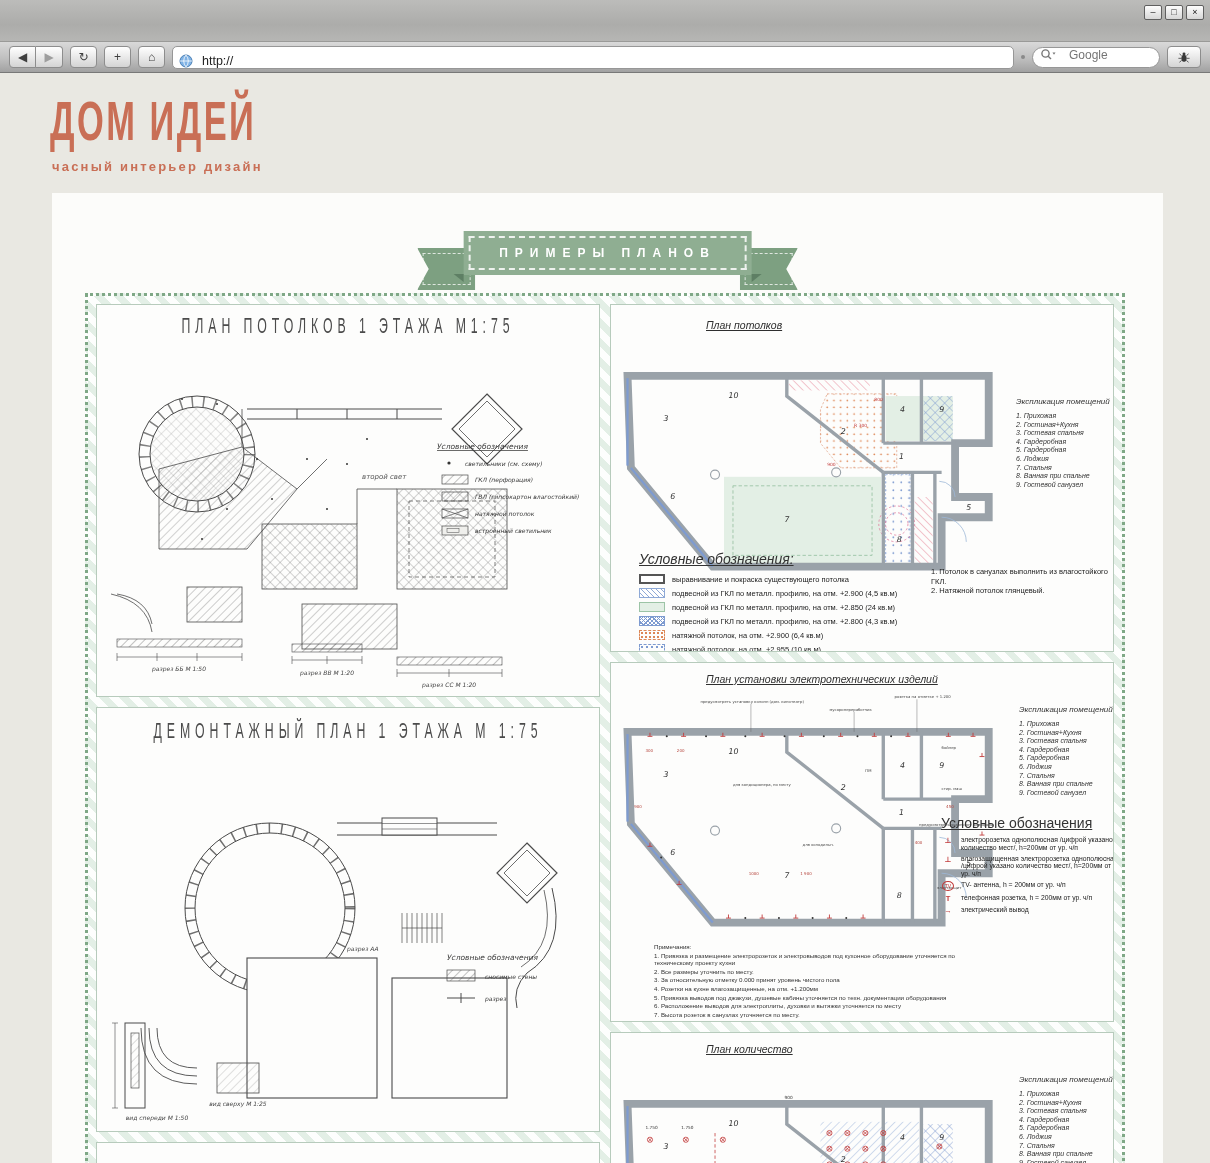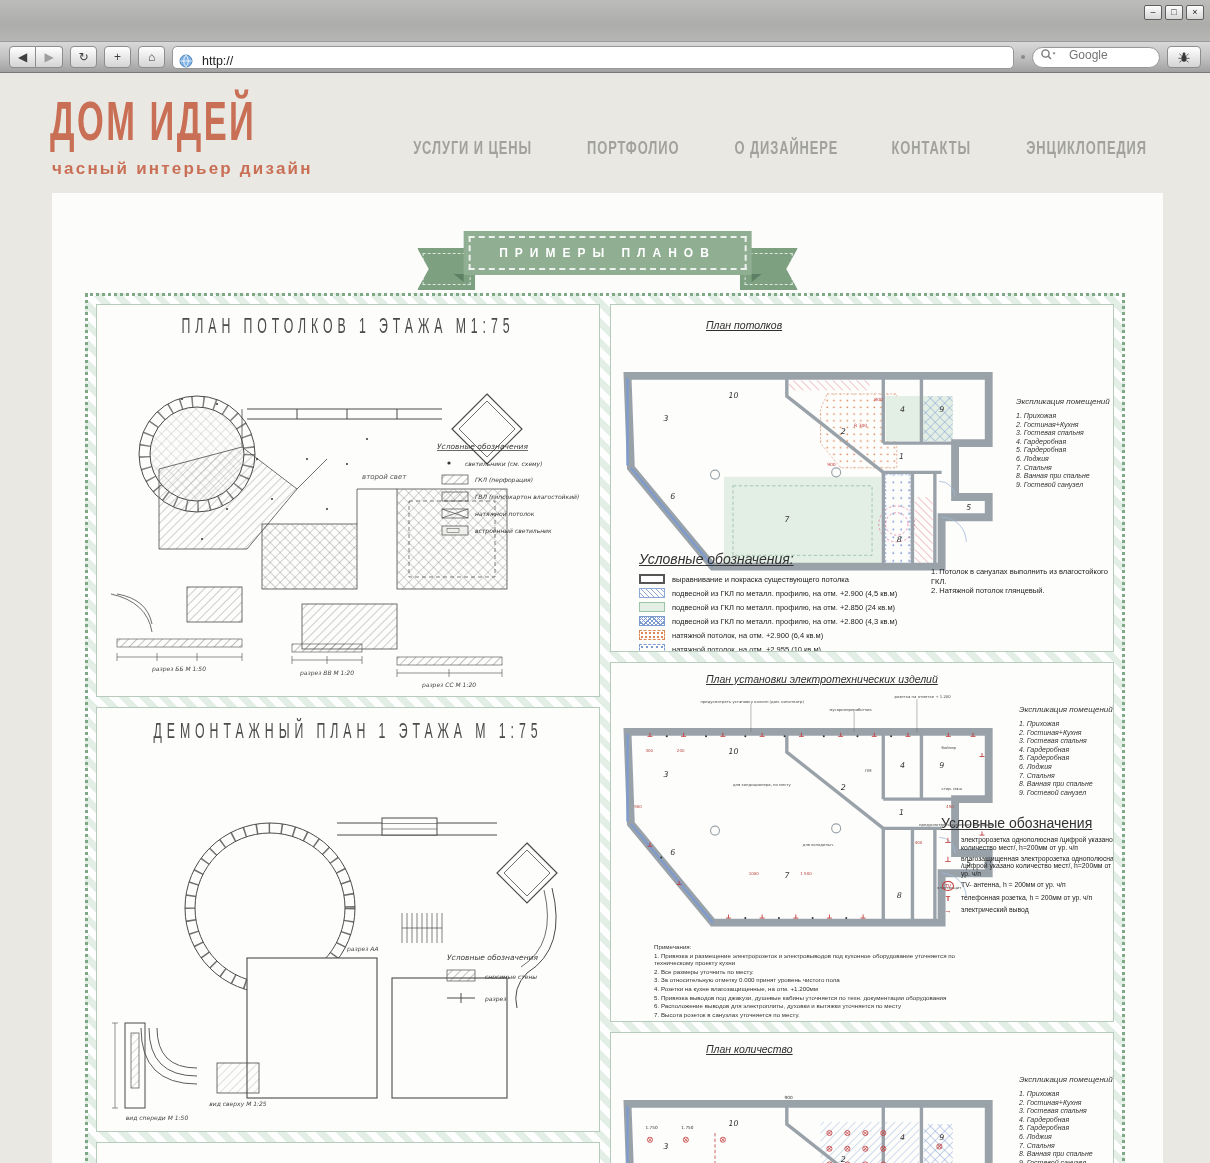--- a/index.html
+++ b/index.html
@@ -19,21 +19,21 @@
   .urlfield input{border:none;outline:none;flex:1;font-size:12.5px;color:#222;background:transparent;font-family:inherit;}
   .divdot{width:4px;height:4px;border-radius:50%;background:#8a8a8a;flex:0 0 auto;}
   .searchfield{width:128px;height:21px;background:#fff;border:1px solid #979797;border-radius:11px;display:flex;align-items:flex-start;gap:12px;padding:0 7px;flex:0 0 auto;}
   .searchfield input{border:none;outline:none;width:72px;font-size:12px;color:#9a9a9a;background:transparent;font-family:inherit;}
   .bugbtn{width:34px;flex:0 0 auto;}
 
   
   .page{position:relative;height:1090px;background:#e9e8e2;overflow:hidden;}
   .logo{position:absolute;left:50px;top:18px;color:#c96f56;cursor:pointer;}
   .logo-title{font-size:42px;font-weight:bold;letter-spacing:3px;transform:scale(.82,1.3);transform-origin:left top;white-space:nowrap;}
-  .logo-sub{position:absolute;left:2px;top:68px;font-size:17px;font-weight:bold;letter-spacing:2.2px;white-space:nowrap;}
+  .logo-sub{position:absolute;left:2px;top:68px;font-size:13px;font-weight:bold;letter-spacing:2.2px;white-space:nowrap;}
   .nav{position:absolute;top:66px;right:58px;display:flex;gap:46px;}
   .nav-item{color:#a1a19e;font-weight:bold;font-size:14px;letter-spacing:1px;transform:scale(.92,1.35);white-space:nowrap;cursor:pointer;}
 
   .content-card{position:absolute;left:52px;top:120px;width:1111px;height:972px;background:#fcfcfa;}
 
   
   .ribbon{position:absolute;left:50%;top:38px;transform:translateX(-50%);}
   .ribbon-tail{position:absolute;top:17px;width:58px;height:42px;background:#7da081;}
   .ribbon-tail.t-left{left:-46px;clip-path:polygon(0 0,100% 0,100% 100%,0 100%,20% 50%);}
   .ribbon-tail.t-right{right:-46px;clip-path:polygon(0 0,100% 0,80% 50%,100% 100%,0 100%);}
@@ -177,27 +177,20 @@
     </button>
   </div>
 
   <div class="page">
 
     <div class="logo">
       <div class="logo-title">ДОМ ИДЕЙ</div>
       <div class="logo-sub">часный интерьер дизайн</div>
     </div>
 
-    <div class="nav">
-      <div class="nav-item">УСЛУГИ И ЦЕНЫ</div>
-      <div class="nav-item">ПОРТФОЛИО</div>
-      <div class="nav-item">О ДИЗАЙНЕРЕ</div>
-      <div class="nav-item">КОНТАКТЫ</div>
-      <div class="nav-item">ЭНЦИКЛОПЕДИЯ</div>
-    </div>
 
     <div class="content-card">
 
       <div class="ribbon">
         <div class="ribbon-tail t-left"></div>
         <div class="ribbon-tail t-right"></div>
         <div class="ribbon-body">
           <div class="fold f-left"></div>
           <div class="fold f-right"></div>
           <div class="ribbon-label">ПРИМЕРЫ ПЛАНОВ</div>

